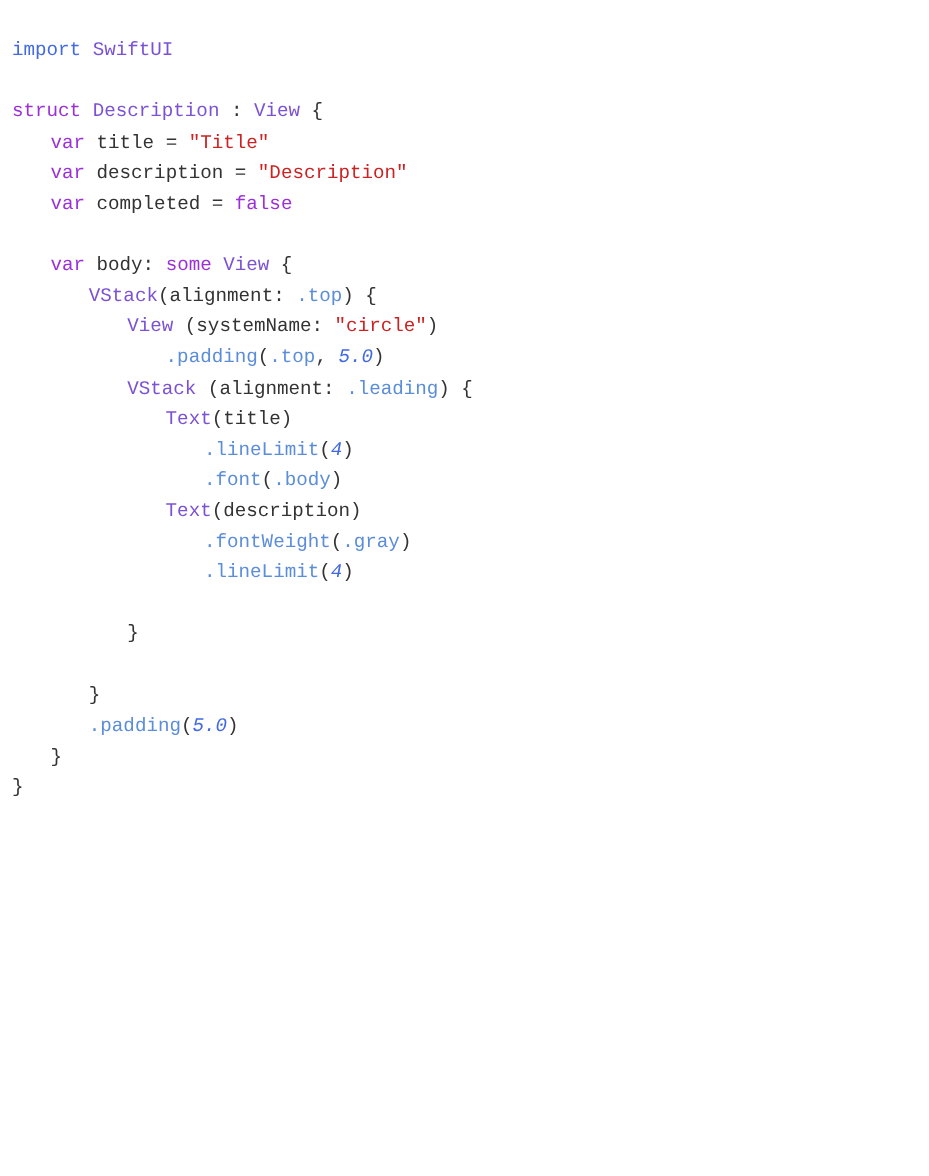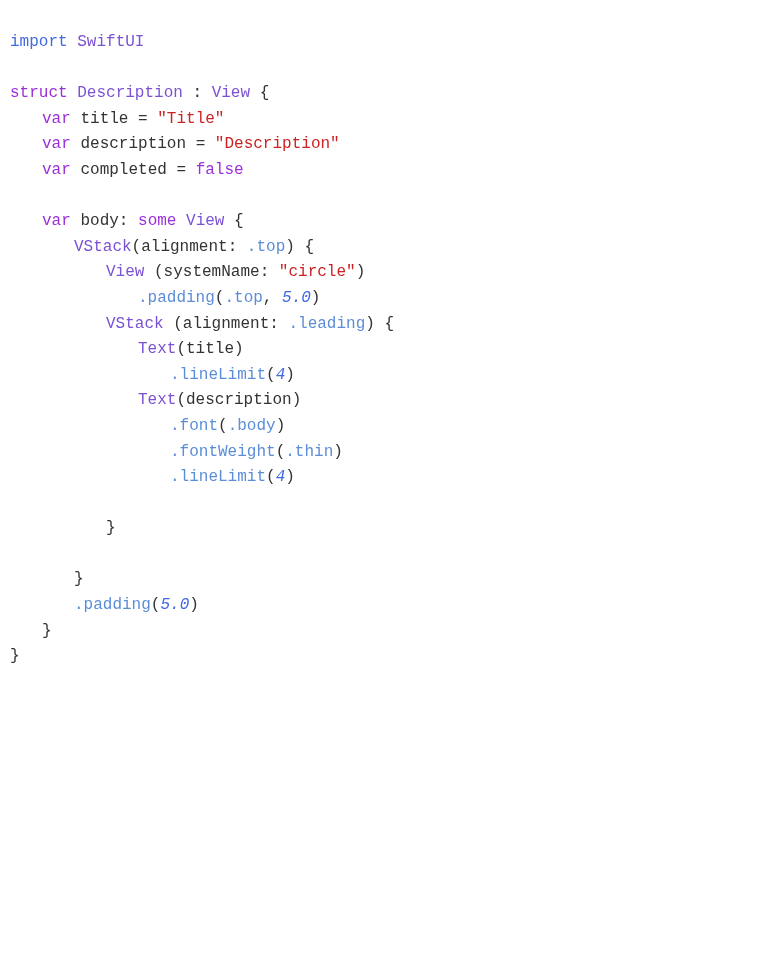--- a/index.html
+++ b/index.html
@@ -47,23 +47,23 @@
     <span class="line"><span style="display: inline-block; width: 32px;"></span><span class="kw-purple">var</span><span class="plain"> </span><span class="plain">description</span><span class="plain"> = </span><span class="string-red">"Description"</span></span>
     <span class="line"><span style="display: inline-block; width: 32px;"></span><span class="kw-purple">var</span><span class="plain"> </span><span class="plain">completed</span><span class="plain"> = </span><span class="kw-purple">false</span></span>
     <span class="line">&nbsp;</span>
     <span class="line"><span style="display: inline-block; width: 32px;"></span><span class="kw-purple">var</span><span class="plain"> </span><span class="plain">body</span><span class="plain">: </span><span class="kw-purple">some</span><span class="plain"> </span><span class="type-purple">View</span><span class="plain"> {</span></span>
     <span class="line"><span style="display: inline-block; width: 64px;"></span><span class="type-purple">VStack</span><span class="plain">(alignment: </span><span class="prop-blue">.top</span><span class="plain">) {</span></span>
     <span class="line"><span style="display: inline-block; width: 96px;"></span><span class="type-purple">View</span><span class="plain"> (systemName: </span><span class="string-red">"circle"</span><span class="plain">)</span></span>
     <span class="line"><span style="display: inline-block; width: 128px;"></span><span class="prop-blue">.padding</span><span class="plain">(</span><span class="prop-blue">.top</span><span class="plain">, </span><span class="num-blue">5.0</span><span class="plain">)</span></span>
     <span class="line"><span style="display: inline-block; width: 96px;"></span><span class="type-purple">VStack</span><span class="plain"> (alignment: </span><span class="prop-blue">.leading</span><span class="plain">) {</span></span>
     <span class="line"><span style="display: inline-block; width: 128px;"></span><span class="type-purple">Text</span><span class="plain">(title)</span></span>
     <span class="line"><span style="display: inline-block; width: 160px;"></span><span class="prop-blue">.lineLimit</span><span class="plain">(</span><span class="num-blue">4</span><span class="plain">)</span></span>
+    <span class="line"><span style="display: inline-block; width: 160px;"></span><span class="prop-blue">.font</span><span class="plain">(</span><span class="prop-blue">.body</span><span class="plain">)</span></span>
     <span class="line"><span style="display: inline-block; width: 128px;"></span><span class="type-purple">Text</span><span class="plain">(description)</span></span>
-    <span class="line"><span style="display: inline-block; width: 160px;"></span><span class="prop-blue">.font</span><span class="plain">(</span><span class="prop-blue">.body</span><span class="plain">)</span></span>
-    <span class="line"><span style="display: inline-block; width: 160px;"></span><span class="prop-blue">.fontWeight</span><span class="plain">(</span><span class="prop-blue">.thin</span><span class="plain">)</span></span>
+    <span class="line"><span style="display: inline-block; width: 160px;"></span><span class="prop-blue">.fontWeight</span><span class="plain">(</span><span class="prop-blue">.gray</span><span class="plain">)</span></span>
     <span class="line"><span style="display: inline-block; width: 160px;"></span><span class="prop-blue">.lineLimit</span><span class="plain">(</span><span class="num-blue">4</span><span class="plain">)</span></span>
     <span class="line">&nbsp;</span>
     <span class="line"><span style="display: inline-block; width: 96px;"></span><span class="plain">}</span></span>
     <span class="line">&nbsp;</span>
     <span class="line"><span style="display: inline-block; width: 64px;"></span><span class="plain">}</span></span>
     <span class="line"><span style="display: inline-block; width: 64px;"></span><span class="prop-blue">.padding</span><span class="plain">(</span><span class="num-blue">5.0</span><span class="plain">)</span></span>
     <span class="line"><span style="display: inline-block; width: 32px;"></span><span class="plain">}</span></span>
     <span class="line"><span style="display: inline-block; width: 0px;"></span><span class="plain">}</span></span>
   </div>
 

